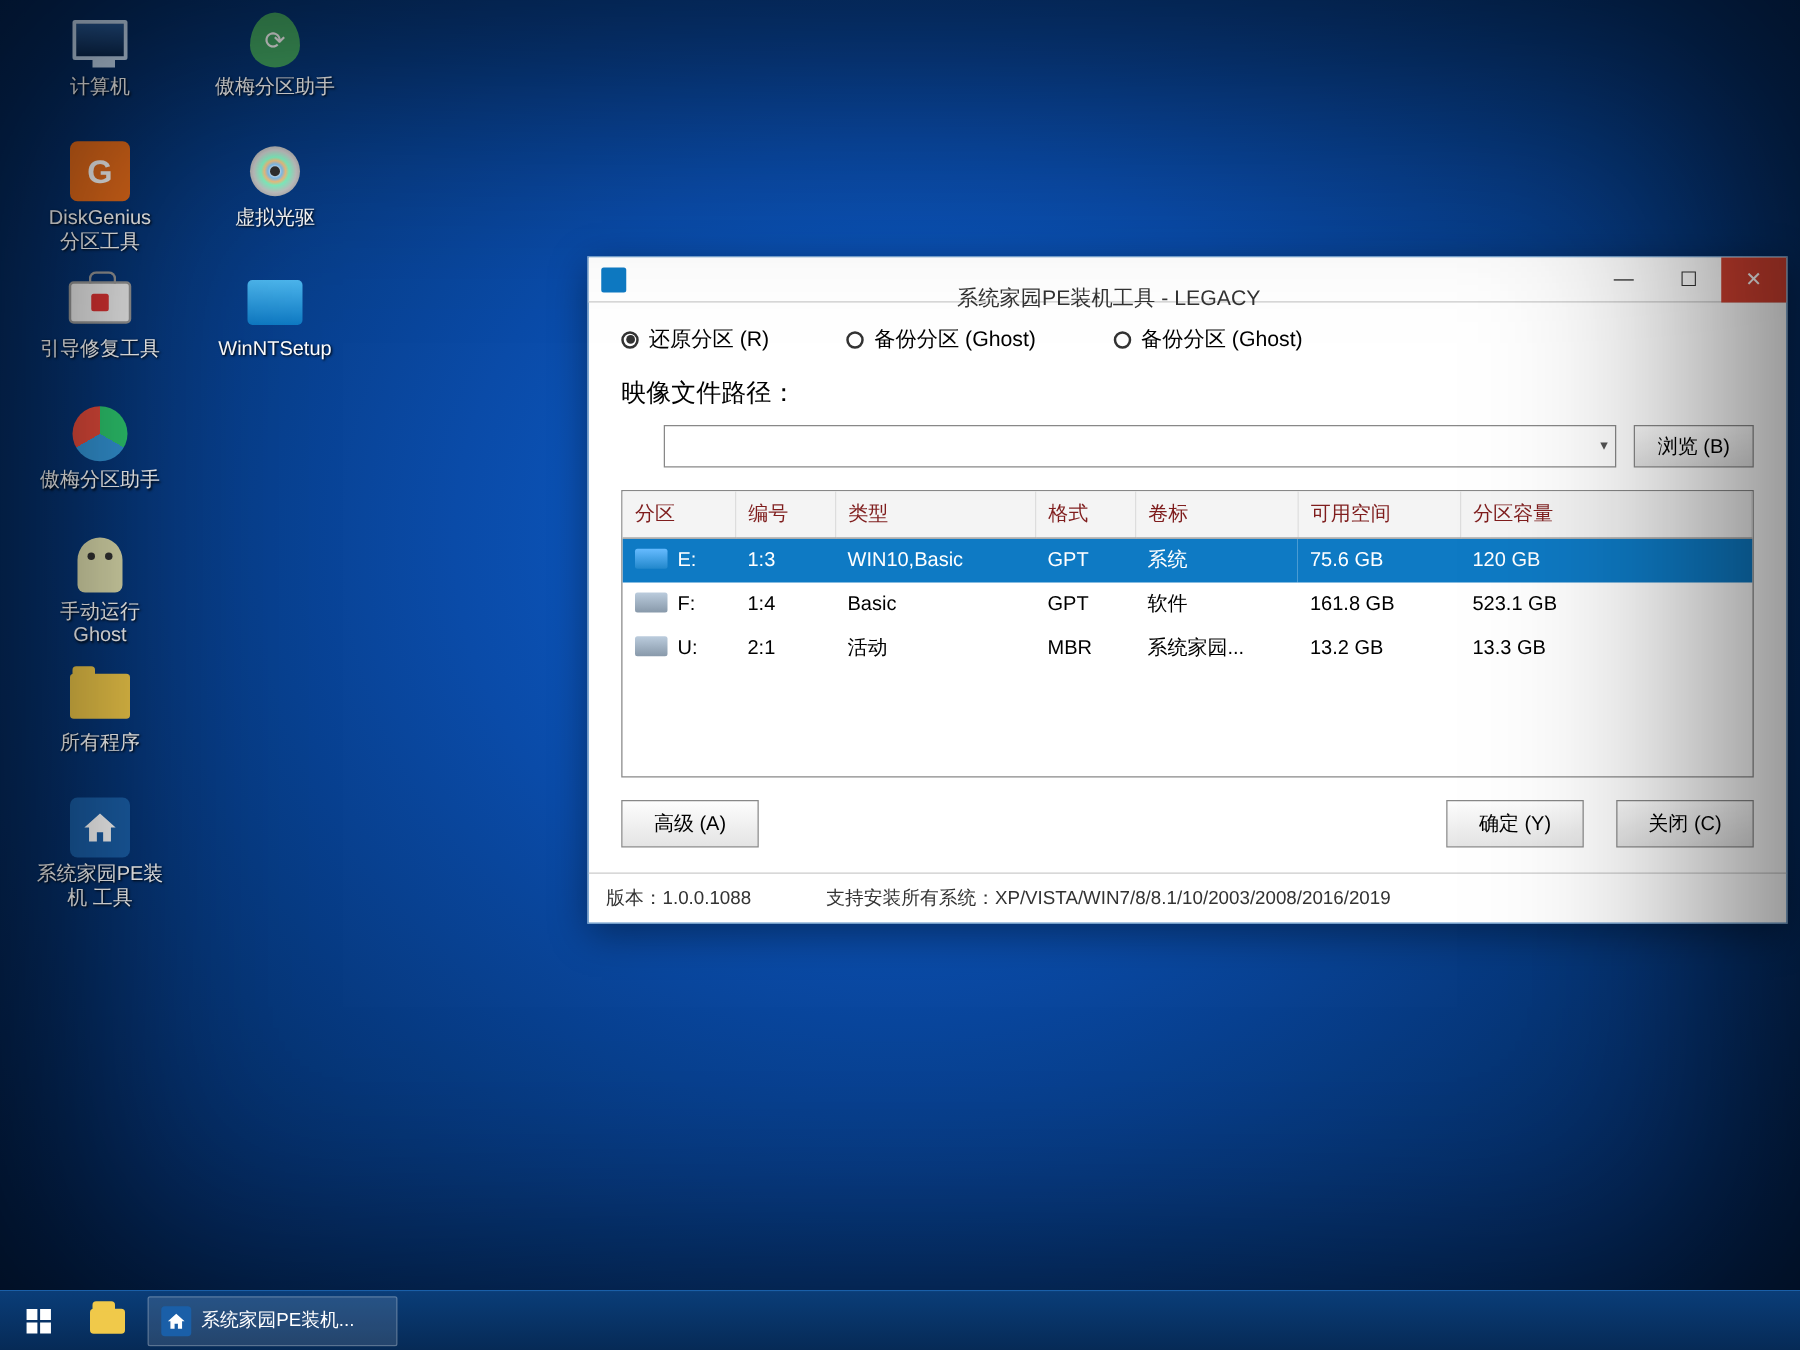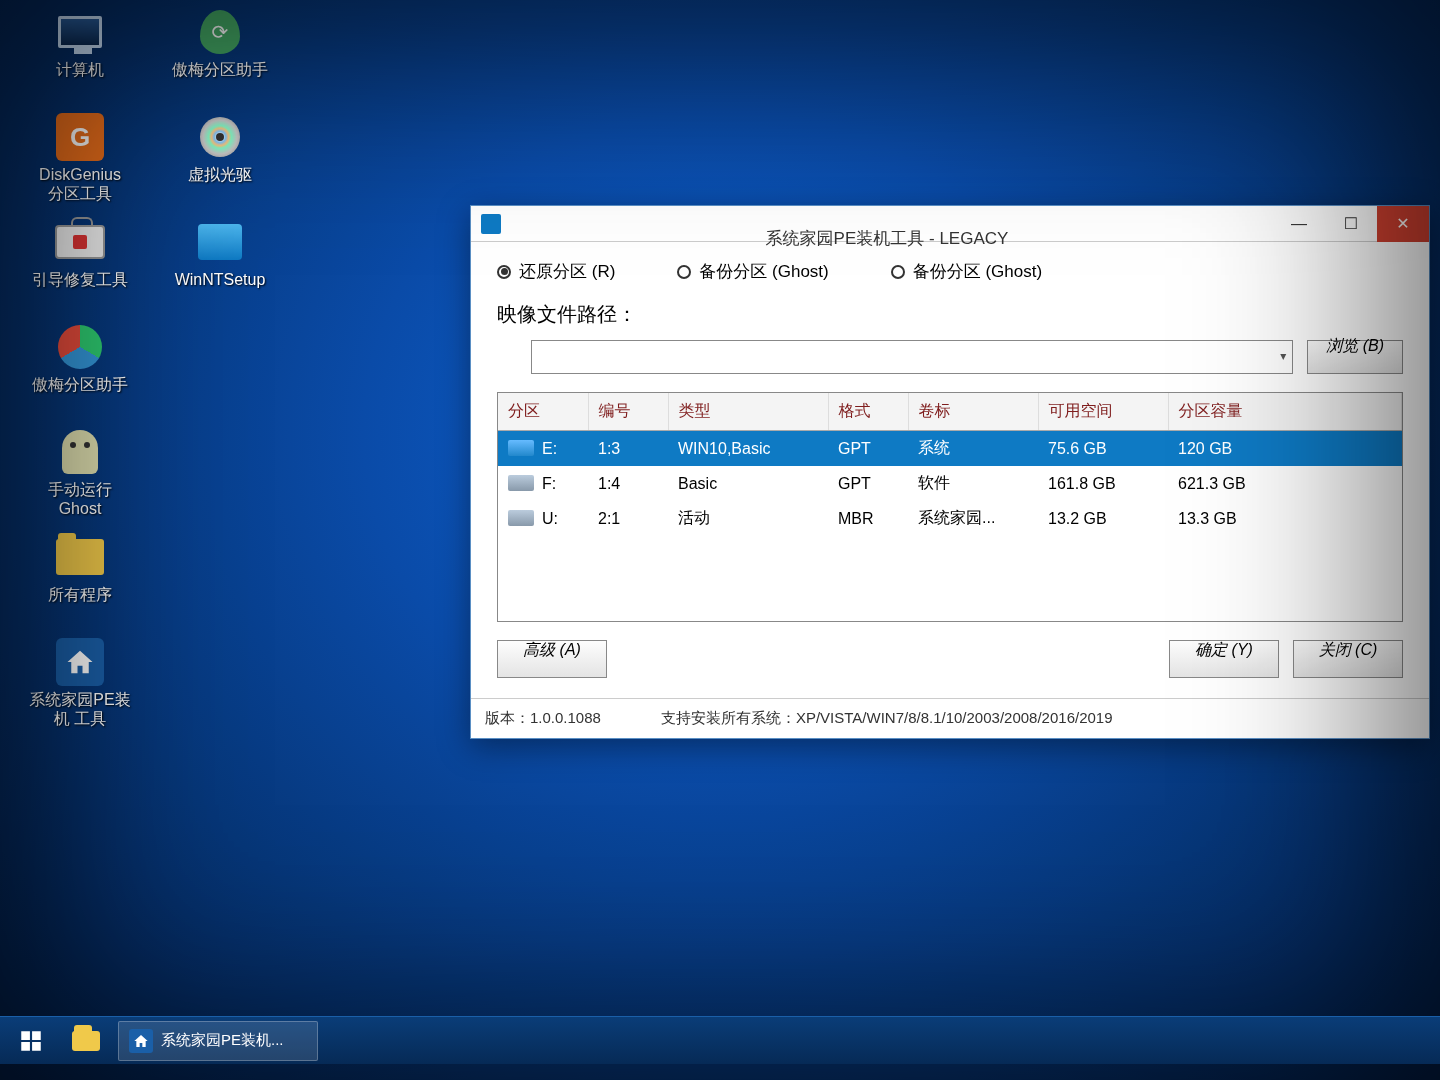--- a/index.html
+++ b/index.html
@@ -64,21 +64,21 @@
 .i-ghost::before{content:"";position:absolute;width:6px;height:6px;background:#333;border-radius:50%;top:12px;left:8px;}
 .i-ghost::after{content:"";position:absolute;width:6px;height:6px;background:#333;border-radius:50%;top:12px;right:8px;}
 .i-folder{width:48px;height:36px;background:#f0c94a;border-radius:3px;position:relative;}
 .i-folder::before{content:"";position:absolute;width:18px;height:8px;background:#f0c94a;border-radius:3px 3px 0 0;top:-6px;left:2px;}
 .i-house{width:48px;height:48px;background:#1a5fa8;border-radius:6px;display:flex;align-items:center;justify-content:center;}
 .i-house svg{width:30px;height:30px;}
 
 
 .taskbar {
   position: absolute;
-  left: 0; right: 0; bottom: 16px;
+  left: 0; right: 0; bottom: 0;
   height: 48px;
   background: linear-gradient(#0a3d78, #062a56);
   border-top: 1px solid #1a5fa8;
   display: flex;
   align-items: center;
   padding: 0 8px;
   gap: 8px;
   z-index: 10;
 }
 .tb-btn {
@@ -128,21 +128,21 @@
 .dlg-body { padding: 18px 26px 8px 26px; }
 .radio-row { display:flex; gap:62px; font-size:17px; margin-bottom:18px; }
 .radio-opt { display:flex; align-items:center; gap:8px; cursor:pointer; }
 .radio { width:14px;height:14px;border:2px solid #333;border-radius:50%;display:inline-flex;align-items:center;justify-content:center;}
 .radio.sel::after{content:"";width:7px;height:7px;background:#333;border-radius:50%;}
 
 .path-row { display:flex; align-items:center; gap:14px; margin-bottom:18px; }
 .path-label { font-size:20px; min-width:140px; }
 .path-input { flex:1; height:34px; border:1px solid #888; background:#fff; position:relative; }
 .path-dd { position:absolute; right:6px; top:8px; color:#555; font-size:12px; }
-.btn { height:34px; padding:16px 18px; border:1px solid #888; background:linear-gradient(#fdfdfd,#e4e4e4); cursor:pointer; font-size:16px; display:inline-flex; align-items:flex-end;font-style:italic; }
+.btn { height:34px; padding:16px 18px; border:1px solid #888; background:linear-gradient(#fdfdfd,#e4e4e4); cursor:pointer; font-size:16px; display:inline-flex; align-items:center; }
 
 .grid {
   border:1px solid #888;
   height: 230px;
   overflow:hidden;
   margin-bottom: 18px;
   background:#fff;
 }
 .grid table { width:100%; border-collapse:collapse; font-size:16px; }
 .grid th {
@@ -157,21 +157,21 @@
 .grid tr.sel td { background:#0e7ac4; color:#fff; }
 .grid .drv-ico {
   display:inline-block;width:26px;height:16px;
   background:linear-gradient(#bcd,#89a);border-radius:2px;
   margin-right:8px;vertical-align:-2px;
 }
 tr.sel .drv-ico { background:linear-gradient(#6bf,#28c); }
 
 .btn-row { display:flex; margin-bottom:12px; }
 .btn-row .spacer { flex:1; }
-.btn-row .btn { min-width:110px; justify-content:center; height:38px; margin-left:14px; }
+.btn-row .btn { min-width:110px; justify-content:center; height:38px; margin-left:26px; }
 .btn-row .btn.adv { margin-left:0; }
 
 .status { border-top:1px solid #ccc; margin:0 0 0 0; padding:10px 14px 10px 14px; font-size:15px; color:#333; display:flex; gap:60px; white-space:nowrap; overflow:hidden; }
 </style>
 </head>
 <body>
 
 <div class="desktop">
   <div class="icon-cell">
     <div class="glyph">
@@ -302,21 +302,21 @@
               <td>75.6 GB</td>
               <td>120 GB</td>
             </tr>
             <tr>
               <td><span class="drv-ico"></span>F:</td>
               <td>1:4</td>
               <td>Basic</td>
               <td>GPT</td>
               <td>软件</td>
               <td>161.8 GB</td>
-              <td>621.3 GB</td>
+              <td>523.1 GB</td>
             </tr>
             <tr>
               <td><span class="drv-ico"></span>U:</td>
               <td>2:1</td>
               <td>活动</td>
               <td>MBR</td>
               <td>系统家园...</td>
               <td>13.2 GB</td>
               <td>13.3 GB</td>
             </tr>

